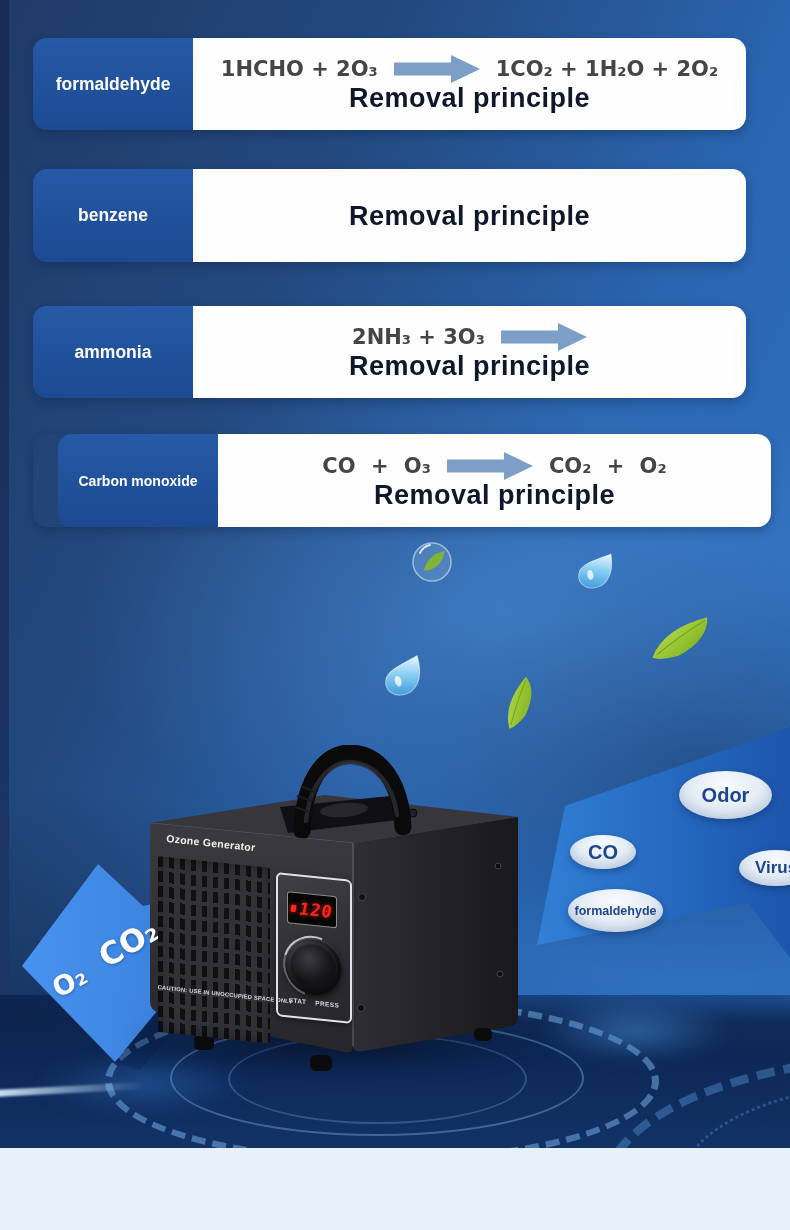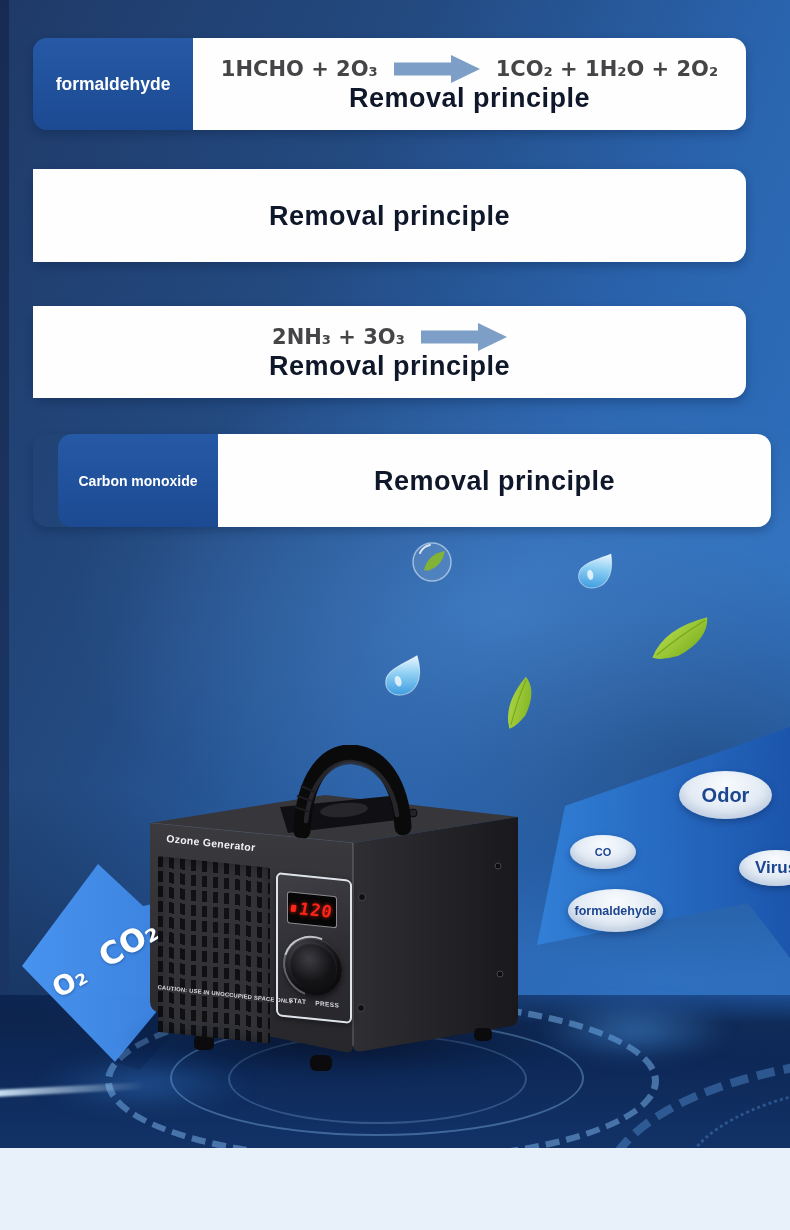--- a/index.html
+++ b/index.html
@@ -90,21 +90,21 @@
     background:radial-gradient(circle at 40% 35%,#3c3c42 0%,#141417 55%,#0a0a0c 100%);
     box-shadow:inset 0 1px 2px rgba(255,255,255,.12);}
   .knob-labels{position:absolute;left:0;right:0;top:121px;display:flex;justify-content:center;gap:9px;
     font-size:6.5px;font-weight:700;color:#d6d8dc;letter-spacing:.4px;}
   
   .tag{z-index:7;border-radius:50%;display:flex;align-items:center;justify-content:center;
     font-weight:700;color:#1d4690;text-align:right;
     background:radial-gradient(ellipse at 50% 28%,#f8fbfe 0%,#e3ebf4 55%,#c6d5e6 100%);
     box-shadow:0 3px 7px rgba(10,30,70,.35), inset 0 -5px 9px rgba(150,170,200,.35);}
   #tag-odor{left:679px;top:771px;width:93px;height:48px;font-size:20px;}
-  #tag-co{left:570px;top:835px;width:66px;height:34px;font-size:11px;}
+  #tag-co{left:570px;top:835px;width:66px;height:34px;font-size:20px;}
   #tag-virus{left:739px;top:850px;width:74px;height:36px;font-size:17px;}
   #tag-formaldehyde{left:568px;top:889px;width:95px;height:43px;font-size:12.5px;}
 </style>
 </head>
 <body>
 
 <div class="stage"></div>
 <div class="abs left-strip"></div>
 
 <div class="abs panel" id="panel-1">
@@ -116,41 +116,51 @@
           <rect x="0" y="7.5" width="57" height="13"></rect>
           <polygon points="57,0 86,14 57,28"></polygon>
         </svg>
       <span>1CO₂ + 1H₂O + 2O₂</span>
     </div>
     <div class="eq-caption">Removal principle</div>
   </div>
 </div>
 
 <div class="abs panel" id="panel-2">
+  <div class="panel-label">benzene</div>
   <div class="panel-body">
     <div class="eq-caption">Removal principle</div>
   </div>
 </div>
 
 <div class="abs panel" id="panel-3">
+  <div class="panel-label">ammonia</div>
   <div class="panel-body">
     <div class="eq-row">
       <span>2NH₃ + 3O₃</span>
       <svg class="rarrow" viewBox="0 0 86 28">
           <rect x="0" y="7.5" width="57" height="13"></rect>
           <polygon points="57,0 86,14 57,28"></polygon>
         </svg>
     </div>
     <div class="eq-caption">Removal principle</div>
   </div>
 </div>
 
 <div class="abs panel" id="panel-4">
   <div class="panel-label">Carbon monoxide</div>
   <div class="panel-body">
+    <div class="eq-row">
+      <span>CO + O₃</span>
+      <svg class="rarrow" viewBox="0 0 86 28">
+          <rect x="0" y="7.5" width="57" height="13"></rect>
+          <polygon points="57,0 86,14 57,28"></polygon>
+        </svg>
+      <span>CO₂ + O₂</span>
+    </div>
     <div class="eq-caption">Removal principle</div>
   </div>
 </div>
 
 <svg class="abs deco" viewBox="0 0 360 230">
   <defs>
     <linearGradient id="gDrop" x1="0" y1="0" x2="0" y2="1">
       <stop offset="0" stop-color="#e9f7ff"></stop>
         <stop offset=".45" stop-color="#8fd0f4"></stop>
         <stop offset="1" stop-color="#3f9de0"></stop>

